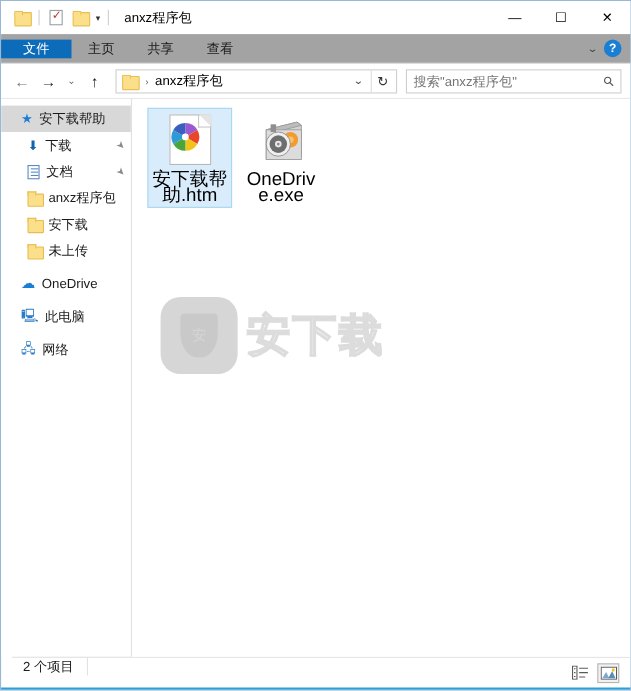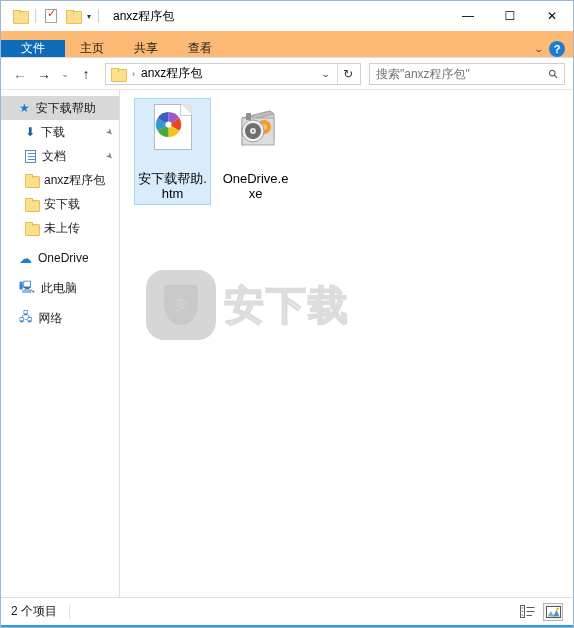--- a/index.html
+++ b/index.html
@@ -59,23 +59,23 @@
   .win-ctrls { margin-left:auto; display:flex; height:30px; }
   .win-btn {
     width: 42px; height:30px; display:flex;
     align-items:center; justify-content:center;
     font-size:12px; color:#000;
   }
 
   
   .ribbon {
     height: 27px; min-height:27px;
-    display:flex; align-items:flex-end;
+    display:flex; align-items:center;
     border-bottom: 1px solid #dcdcdc;
-    background:#fdba74;
+    background:#a3a3a3;
   }
   .tab {
     display:flex; align-items:center; justify-content:center;
     font-size:12px; color:#1a1a1a; padding: 0 15px;
     white-space:nowrap;
   }
   .tab.file { background:#0d6cb9; color:#ffffff; padding:0 20px; font-weight:400;}
   .ribbon-right { margin-left:auto; display:flex; align-items:center; gap:6px; padding-right:8px;}
   .chev-down { font-size:9px; color:#444; transform: scaleX(1.4); }
   .help-btn {
@@ -192,22 +192,22 @@
   .file-item.selected {
     background:#cce8ff; background:#d9ecfb;
     border:1px solid #a8d8f0;
   }
   .file-thumb {
     width:48px; height:48px; margin-bottom:4px;
     display:flex; align-items:center; justify-content:center;
     position:relative;
   }
   .file-label {
-    font-size:13px; color:#000; text-align:center;
-    line-height:15px; word-break:break-all;margin-top:16px;
+    font-size:17px; color:#000; text-align:center;
+    line-height:15px; word-break:break-all;
   }
 
   
   .doc-page {
     width:38px; height:46px; background:#ffffff;
     border:1px solid #b9b9b9; position:relative;
   }
   .doc-page::after {
     content:""; position:absolute; right:-1px; top:-1px;
     width:11px; height:11px;
@@ -243,22 +243,22 @@
   }
   .wm-en {
     font-size:27px; line-height:29px; color:#dcdcdc;
     letter-spacing:0px;
   }
 
   
   .statusbar {
     height:28px; min-height:28px;
     border-top:1px solid #e0e0e0;
-    display:flex; align-items:center;
-    padding: 0 10px; background:#fff;
+    display:flex; 
+    padding: 0 10px; background:#fff;margin-left:10px;
   }
   .status-text { font-size:12px; color:#1a1a1a; }
   .status-sep { width:1px; height:16px; background:#e2e2e2; margin-left:12px; }
   .view-btns { margin-left:auto; display:flex; align-items:center; gap:6px; }
   .view-btn {
     width:20px; height:18px; display:flex;
     align-items:center; justify-content:center;
     border:1px solid transparent;
   }
   .view-btn.active { border:1px solid #b4b4b4; background:#f2f2f2; }

